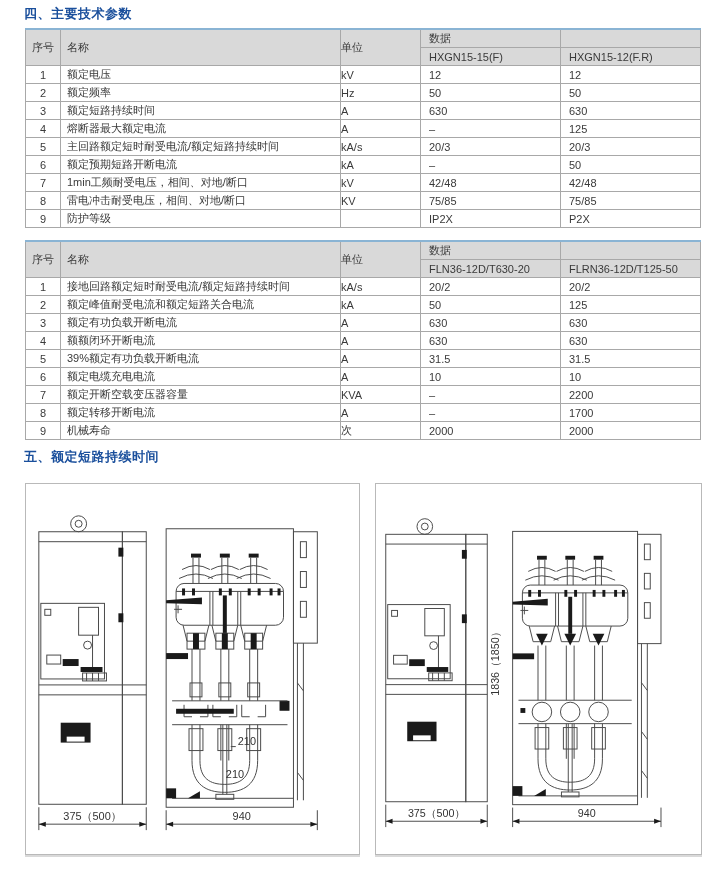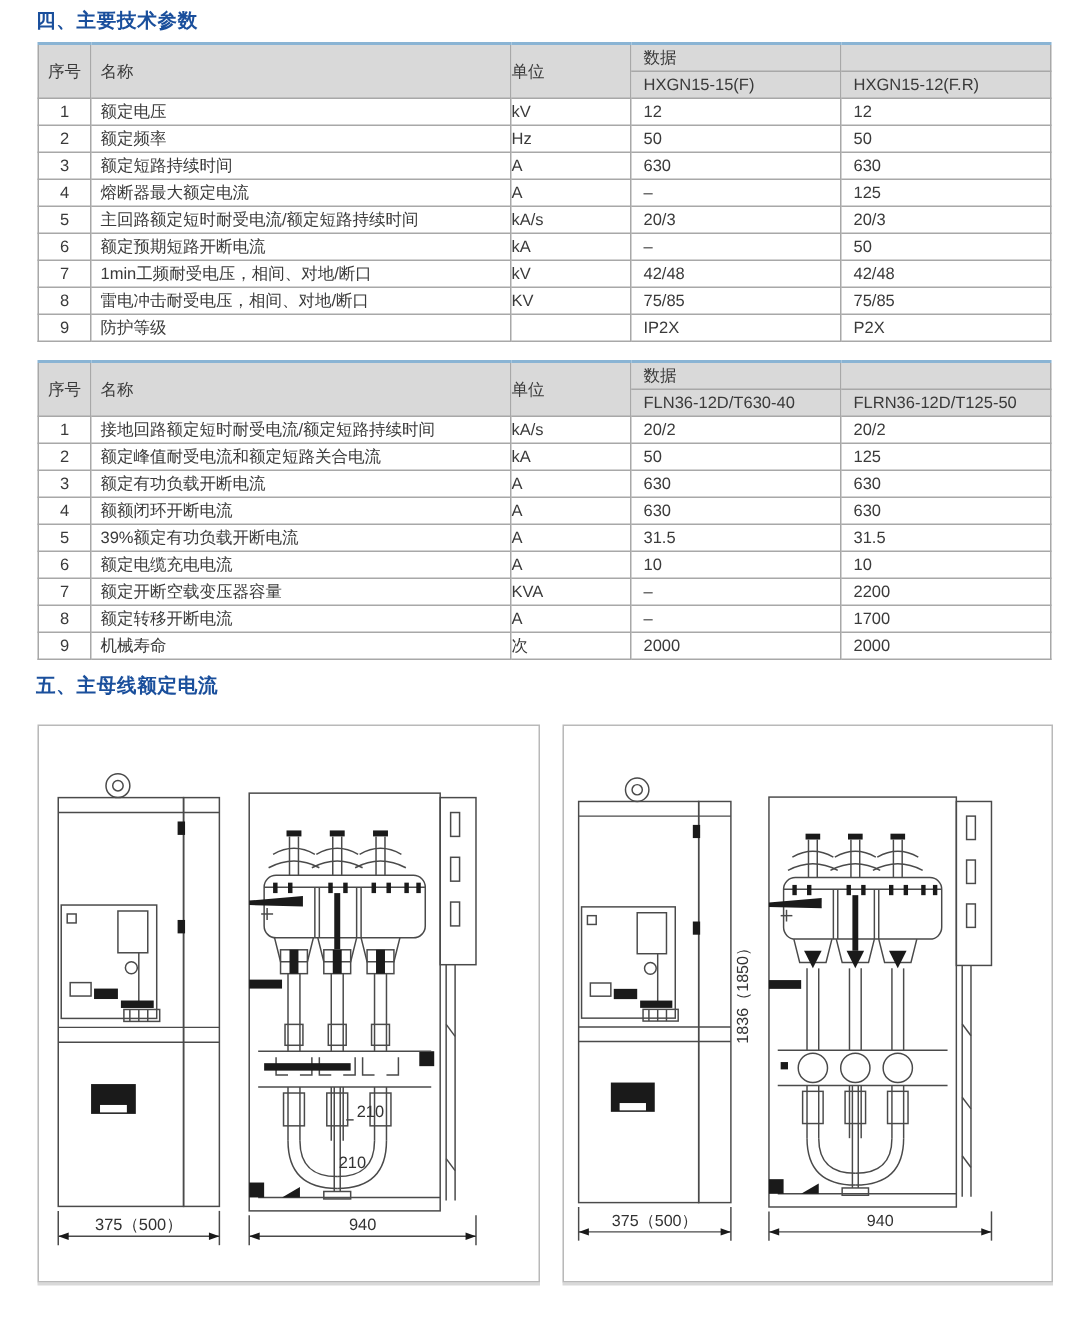--- a/index.html
+++ b/index.html
@@ -146,21 +146,21 @@
     </colgroup>
   <tbody>
       <tr class="hdr1">
     <th rowspan="2" class="c">序号</th>
     <th rowspan="2" class="name">名称</th>
     <th rowspan="2" class="unit">单位</th>
     <th class="val">数据</th>
     <th></th>
   </tr>
   <tr>
-    <th class="val">FLN36-12D/T630-40</th>
+    <th class="val">FLN36-12D/T630-20</th>
     <th class="val">FLRN36-12D/T125-50</th>
   </tr>
   <tr>
     <td class="c">1</td>
     <td class="name">接地回路额定短时耐受电流/额定短路持续时间</td>
     <td class="unit">kA/s</td>
     <td class="val">20/2</td>
     <td class="val">20/2</td>
   </tr>
   <tr>
@@ -215,21 +215,21 @@
   <tr>
     <td class="c">9</td>
     <td class="name">机械寿命</td>
     <td class="unit">次</td>
     <td class="val">2000</td>
     <td class="val">2000</td>
   </tr>
 </tbody>
   </table>
 
-<div id="sec5-title" class="section-title">五、主母线额定电流</div>
+<div id="sec5-title" class="section-title">五、额定短路持续时间</div>
 
 <div id="panel-left" class="panel">
 <svg viewBox="0 0 333 372">
 
   <g>
     <circle class="ln" cx="52" cy="40" r="8"></circle>
     <circle class="ln" cx="52" cy="40" r="3.5"></circle>
     <rect class="ln" x="12" y="48" width="84" height="274"></rect>
     <rect class="ln" x="96" y="48" width="24" height="274"></rect>
     <line class="ln" x1="12" y1="58" x2="120" y2="58"></line>

